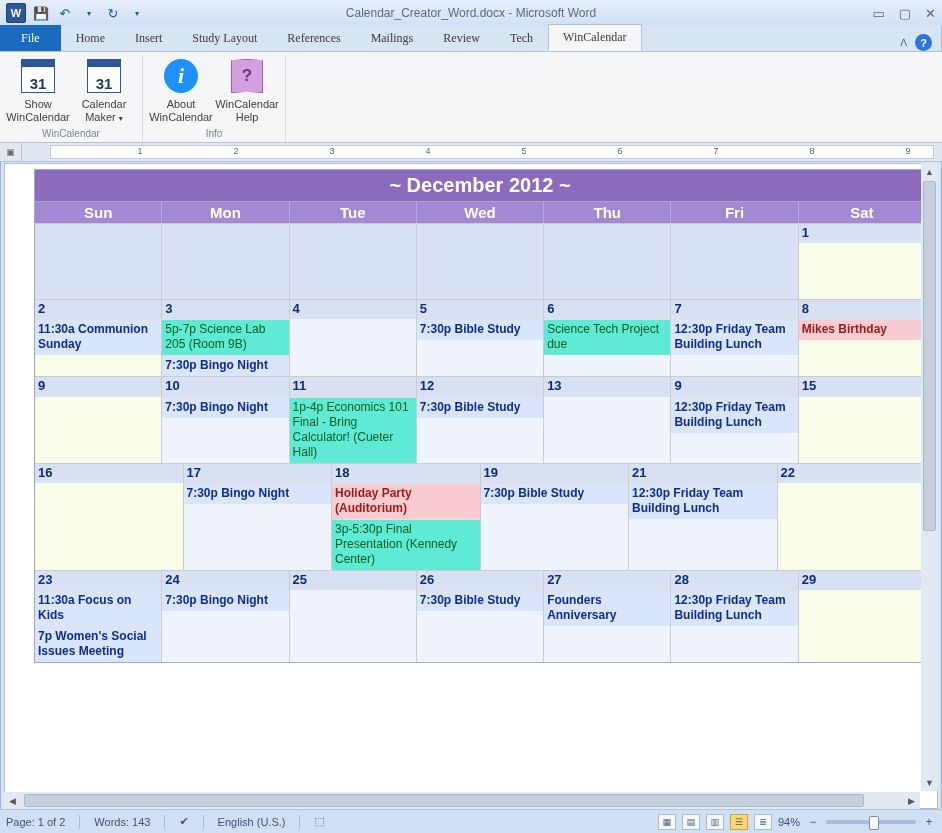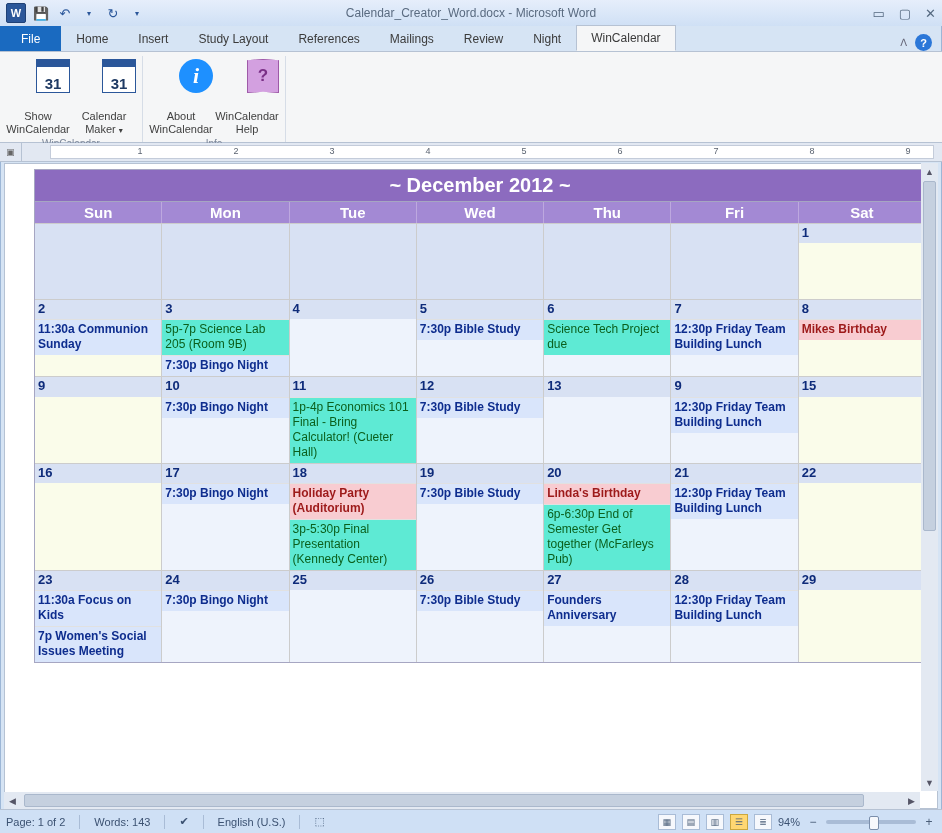--- a/index.html
+++ b/index.html
@@ -13,32 +13,32 @@
 .win-ctl        { display:flex; gap:14px; margin-left:auto; font-size:13px; font-family:"Segoe UI Symbol",sans-serif; color:#54687f;}
 .win-ctl span   { cursor:pointer; }
 
 
 .qat            { display:flex; align-items:center; gap:6px; }
 .qat .app-icon  { width:20px; height:20px; background:#2b579a; color:#fff; border:1px solid #1f4176; display:flex; align-items:center; justify-content:center; font-size:11px; font-weight:bold; border-radius:2px;}
 .qat .q-btn     { width:18px; height:18px; display:flex; align-items:center; justify-content:center; font-size:13px; color:#2b579a; }
 
 
 .tab-strip      { height:25px; display:flex; align-items:flex-end; padding-left:0; background:transparent; font-size:12px;}
-.tab            { padding:5px 14px; color:#3b3b3b; cursor:pointer; border:1px solid transparent; border-bottom:none;}
+.tab            { padding:5px 14px; color:#3b3b3b; cursor:pointer; border:1px solid transparent; border-bottom:none;font-family:Liberation Serif, serif;}
 .tab.file       { background:#1a6ac0; color:#fff; padding:5px 20px;}
 .tab.active     { background:#f5f6f7; border-color:#b6c2d3; border-bottom:1px solid #f5f6f7; position:relative; z-index:2;}
 .tab-strip-right{ margin-left:auto; display:flex; align-items:center; gap:8px; padding-right:10px;}
 .help-icon      { width:17px; height:17px; border-radius:50%; background:#2b77d8; color:#fff; font-size:11px; font-weight:bold; display:flex; align-items:center; justify-content:center;}
 .caret-icon     { font-size:10px; color:#667;}
 
 .ribbon         { height:92px; background:#f5f6f7; border-top:1px solid #b6c2d3; border-bottom:1px solid #b6c2d3; display:flex; padding-top:4px;}
 .rb-group       { display:flex; flex-direction:column; align-items:center; border-right:1px solid #d6dde7; padding:0 6px 1px;}
 .rb-group .btns { display:flex; gap:2px;}
 .rb-btn         { width:64px; text-align:center; font-size:11px; color:#3f3f3f; line-height:1.15; cursor:pointer;}
-.rb-btn .ico    { height:40px; display:flex; align-items:center; justify-content:flex-end; margin-bottom:14px;}
+.rb-btn .ico    { height:40px; display:flex; align-items:center; justify-content:center; margin-bottom:2px;}
 .rb-group-label { font-size:10px; color:#7a8598; margin-top:auto; padding:3px 0 2px; }
 .cal-ico        { width:34px; height:34px; background:#fff; border:1px solid #2b579a; position:relative; display:flex; align-items:flex-end; justify-content:center; font-size:15px; font-weight:bold; color:#1f3a63; }
 .cal-ico::before{ content:""; position:absolute; top:0; left:0; right:0; height:7px; background:#2b579a;}
 .info-ico       { width:34px; height:34px; border-radius:50%; background:#1e90ff; color:#fff; font-size:22px; font-family:Georgia,serif; font-style:italic; font-weight:bold; display:flex; align-items:center; justify-content:center; }
 .book-ico       { width:32px; height:34px; background:#d3a0e0; border:1px solid #9e5aa8; position:relative; display:flex; align-items:center; justify-content:center; color:#7a2f86; font-size:17px; font-weight:bold; clip-path:polygon(0 4%,50% 0,100% 4%,100% 100%,50% 96%,0 100%);}
 
 .ruler          { height:19px; background:#e2e8f2; border-bottom:1px solid #b6c2d3; position:relative; font-size:9px; color:#666; display:flex; align-items:center;}
 .ruler .corner  { width:22px; height:100%; border-right:1px solid #b6c2d3; display:flex; align-items:center; justify-content:center;}
 .ruler-track    { flex:1;  position:relative; height:100%; }
 .ruler-white    { position:absolute; top:2px; left:28px; right:8px; bottom:2px; background:#fff; border:1px solid #c4ccda;}
@@ -114,21 +114,21 @@
   </div>
 
   <div class="tab-strip">
     <div class="tab file">File</div>
     <div class="tab">Home</div>
     <div class="tab">Insert</div>
     <div class="tab">Study Layout</div>
     <div class="tab">References</div>
     <div class="tab">Mailings</div>
     <div class="tab">Review</div>
-    <div class="tab">Night</div>
+    <div class="tab">Tech</div>
     <div class="tab active">WinCalendar</div>
     <div class="tab-strip-right">
       <span class="caret-icon">ᐱ</span>
       <span class="help-icon">?</span>
     </div>
   </div>
 
   <div class="ribbon">
     <div class="rb-group">
       <div class="btns">
@@ -303,26 +303,20 @@
               </div>
               <div class="cal-cell">
                 <div class="daynum">18</div>
                 <div class="evt pink">Holiday Party (Auditorium)</div>
                 <div class="evt green">3p-5:30p Final Presentation (Kennedy Center)</div>
                 <div class="filler lblue"></div>
               </div>
               <div class="cal-cell">
                 <div class="daynum">19</div>
                 <div class="evt blue">7:30p Bible Study</div>
-                <div class="filler lblue"></div>
-              </div>
-              <div class="cal-cell">
-                <div class="daynum">20</div>
-                <div class="evt pink">Linda's Birthday</div>
-                <div class="evt green">6p-6:30p End of Semester Get together (McFarleys Pub)</div>
                 <div class="filler lblue"></div>
               </div>
               <div class="cal-cell">
                 <div class="daynum">21</div>
                 <div class="evt blue">12:30p Friday Team Building Lunch</div>
                 <div class="filler lblue"></div>
               </div>
               <div class="cal-cell">
                 <div class="daynum">22</div>
                 <div class="filler lyellow"></div>

